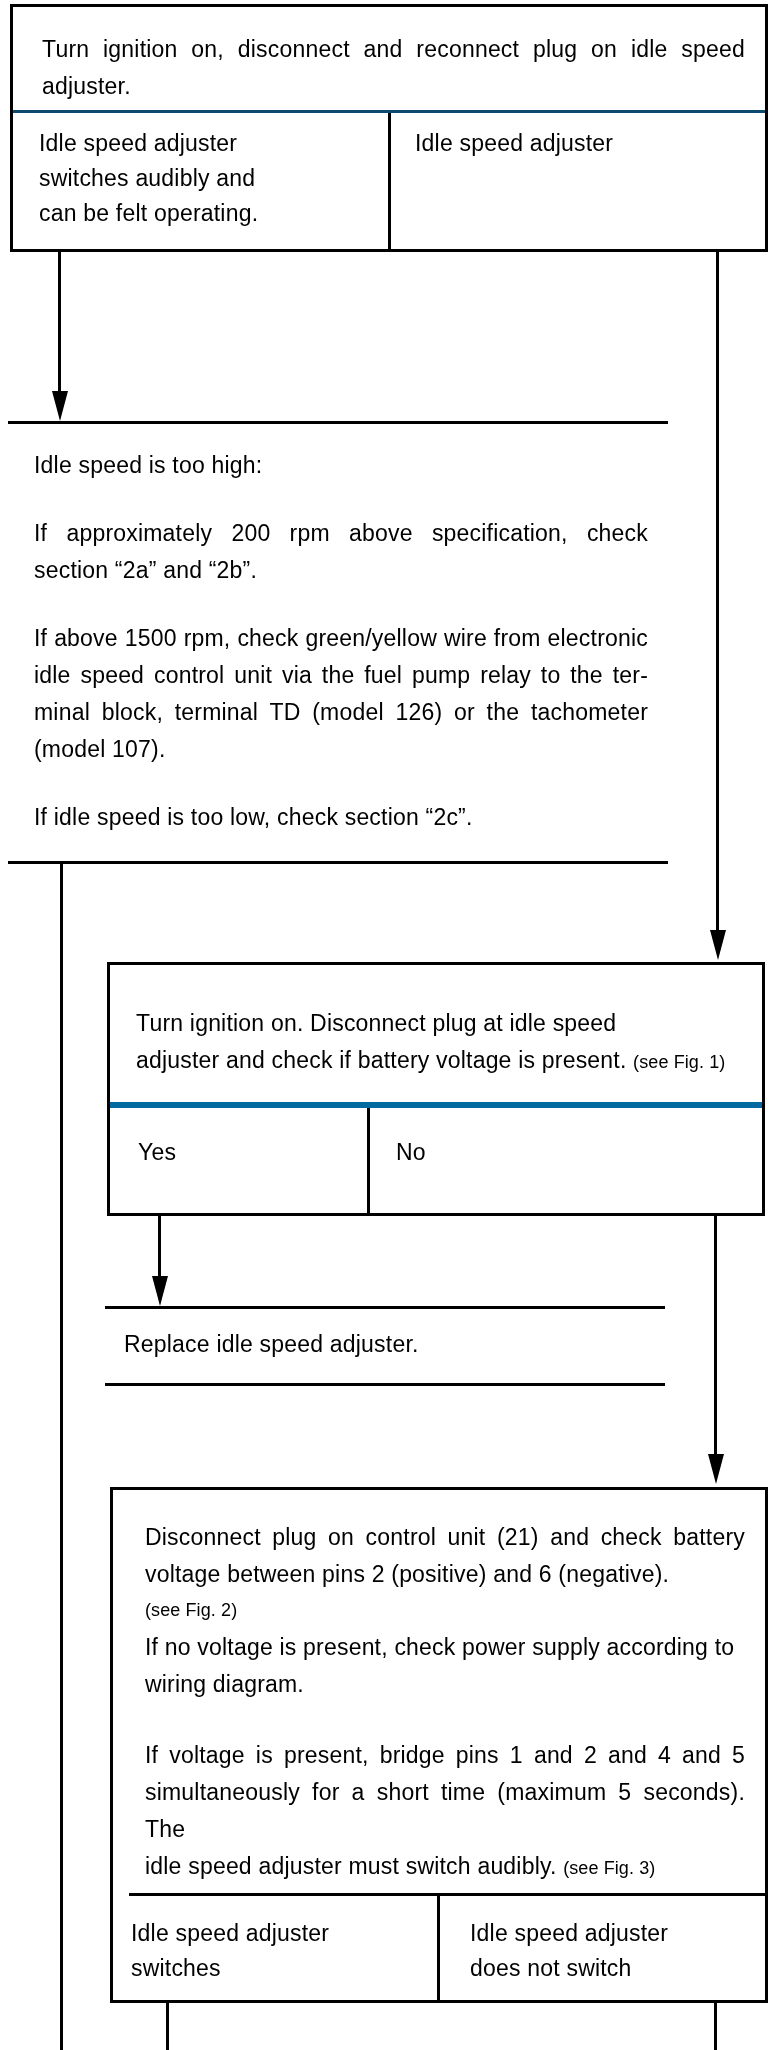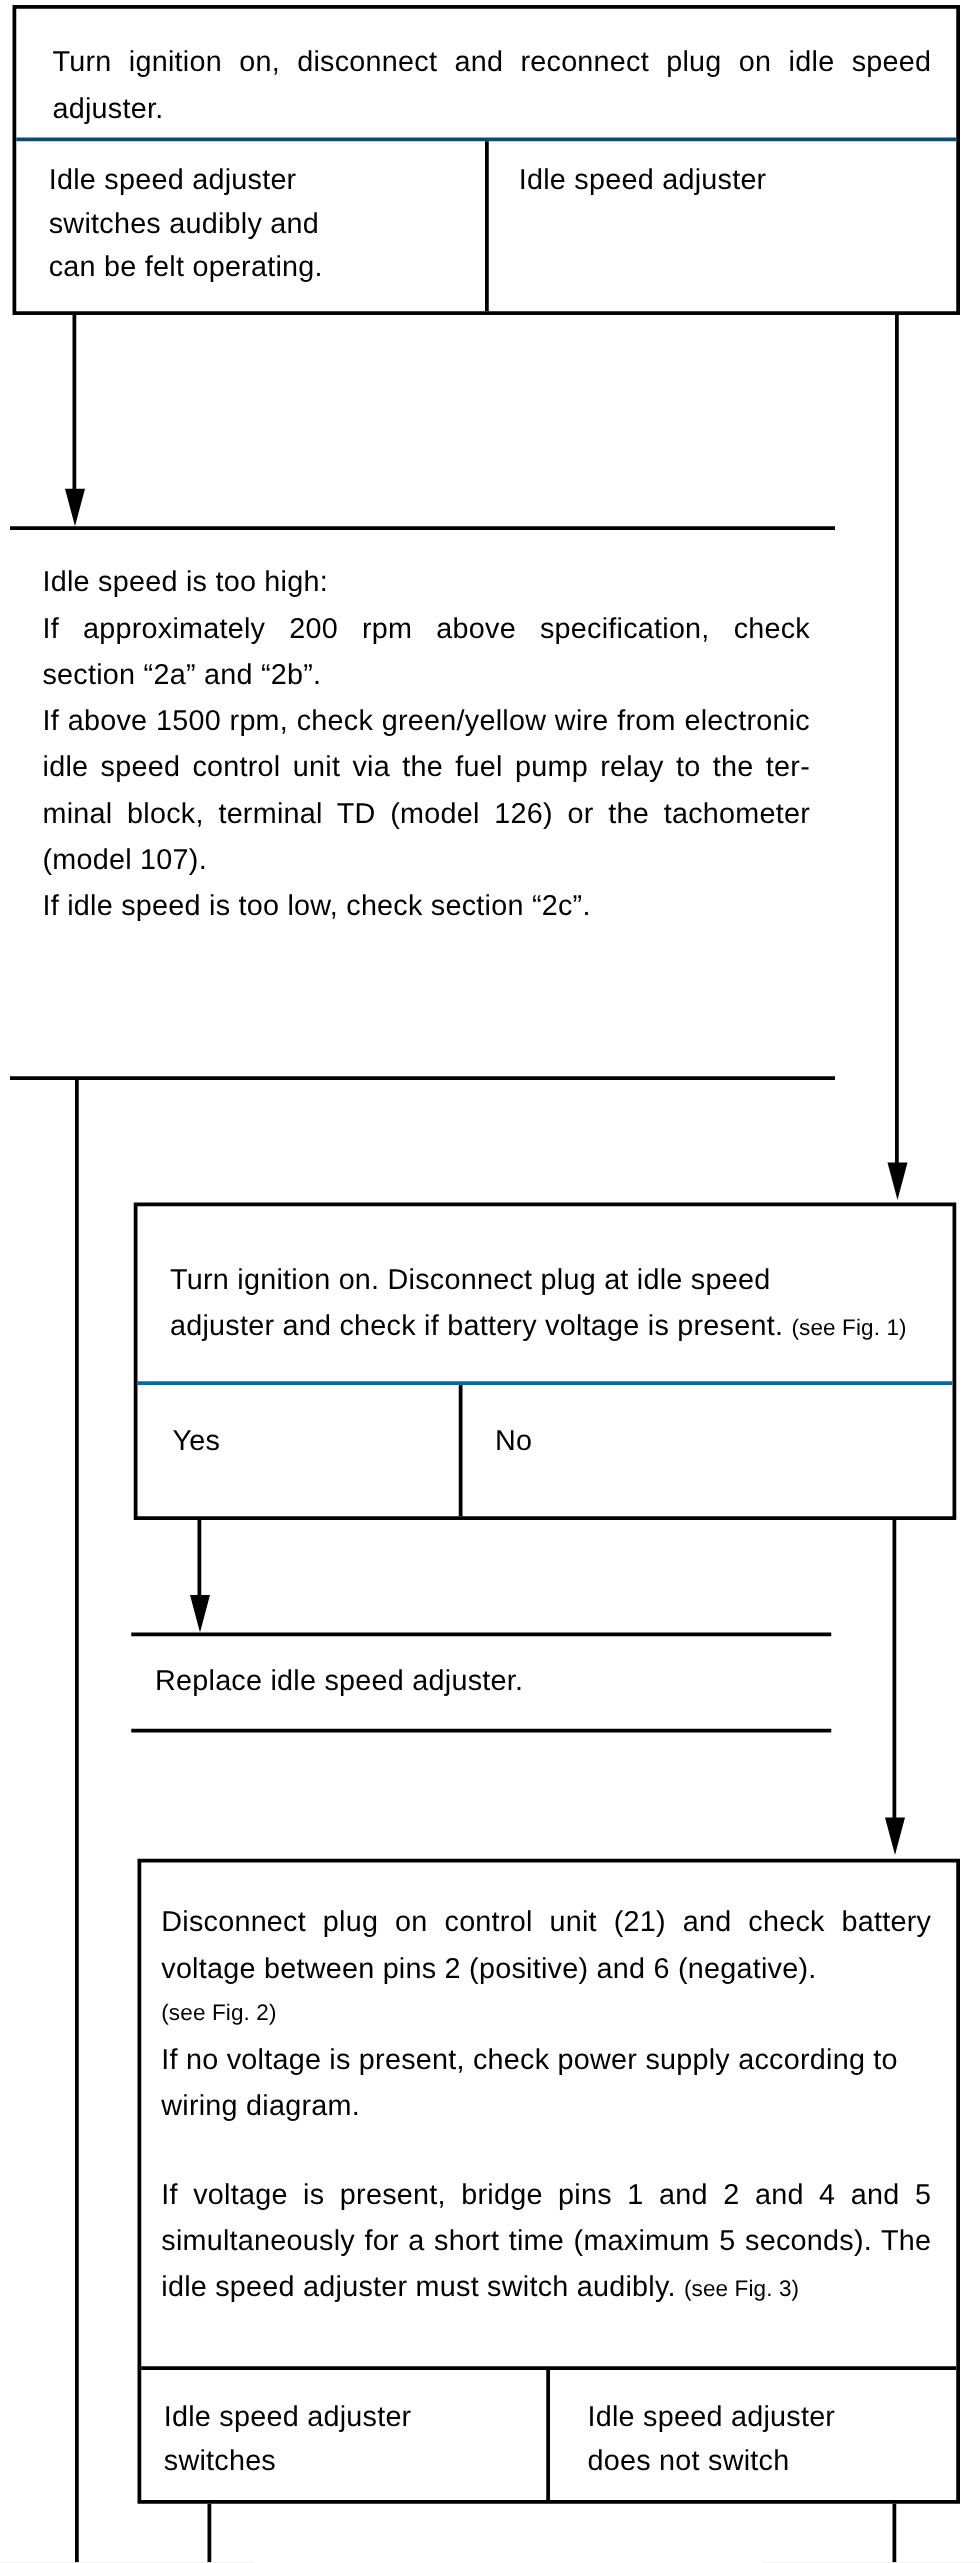--- a/index.html
+++ b/index.html
@@ -27,31 +27,31 @@
   .cell { box-sizing:border-box; }
   .cellDivider { border-right:3px solid #000; }
 
   
   .b1-title { box-sizing:border-box; height:106px; border-bottom:3px solid #0c4a6e; padding:24px 20px 0 29px; }
   .b1-row  { height:136px; }
   .b1-left { width:378px; padding:13px 16px 0 26px; }
   .b1-right{ flex:1; padding:13px 16px 0 24px; }
 
   
-  .b2-title { box-sizing:border-box; height:143px; border-bottom:3px solid #0369a1; padding:40px 18px 0 26px; }
+  .b2-title { box-sizing:border-box; height:143px; border-bottom:6px solid #0369a1; padding:40px 18px 0 26px; }
   .b2-row  { height:105px; }
   .b2-left { width:260px; padding:26px 0 0 28px; }
   .b2-right{ flex:1; padding:26px 0 0 26px; }
 
   
-  .b3-content { box-sizing:border-box; height:406px; border-bottom:3px solid #000; padding:29px 20px 0 16px; }
+  .b3-content { box-sizing:border-box; height:406px; border-bottom:3px solid #000; padding:29px 20px 0 16px;margin-left:16px; }
   .b3-row  { height:104px; }
   .b3-left { width:327px; padding:20px 0 0 18px; }
   .b3-right{ flex:1; padding:20px 0 0 30px; }
-  .mt-gap  { }
+  .mt-gap  { margin-top:31px; }
 </style>
 </head>
 <body>
 
 <div class="page">
 
   <div class="abs box" style="left:10px; top:4px; width:758px; height:248px;">
     <div class="b1-title t">
       <div class="j">Turn ignition on, disconnect and reconnect plug on idle speed</div>
       <div>adjuster.</div>

